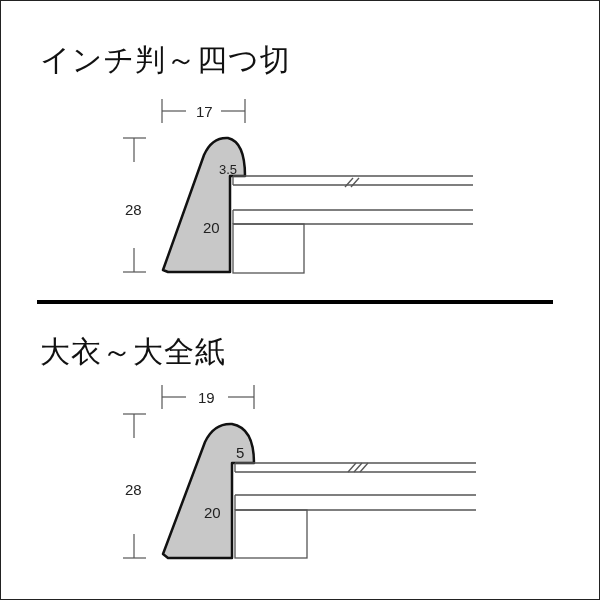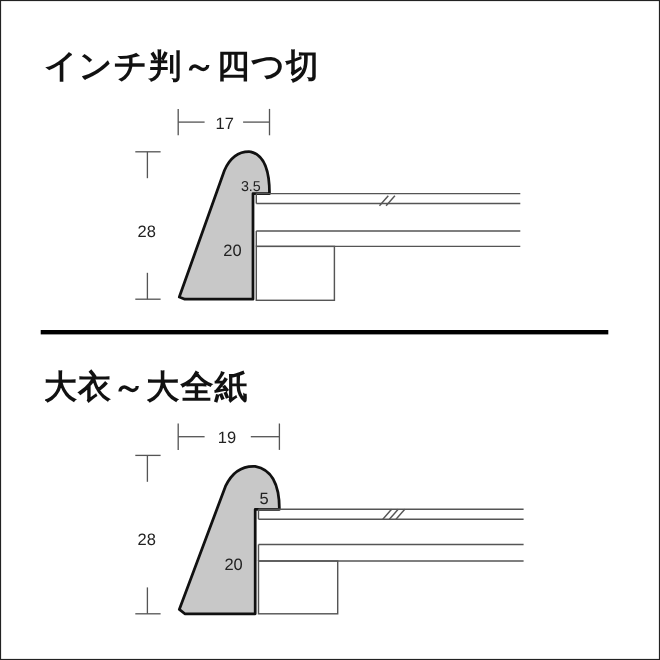--- a/index.html
+++ b/index.html
@@ -1,18 +1,18 @@
 <!DOCTYPE html>
 <html><head>
   <meta charset="utf-8">
   <style>
     html, body { margin: 0; padding: 0; background: #ffffff; }
     body { width: 600px; height: 600px; position: relative; overflow: hidden; font-family: "DejaVu Sans", sans-serif; }
     .frame { position: absolute; left: 0; top: 0; width: 598px; height: 598px; border: 1px solid #222; box-sizing: content-box; }
-    .section-title { position: absolute; left: 40px; font-size: 30px; color: #111; letter-spacing: 1px; font-family: "DejaVu Sans", sans-serif; font-weight: bold; }
+    .section-title { position: absolute; left: 40px; font-size: 30px; color: #111; letter-spacing: 1px; font-family: "DejaVu Sans", sans-serif; }
     .divider { position: absolute; left: 37px; top: 300px; width: 516px; height: 4px; background: #000; }
     svg { position: absolute; left: 0; width: 600px; }
     .dim-text { font-family: "Liberation Sans", sans-serif; font-size: 15px; fill: #222; }
   </style>
 </head>
 <body>
 
 <div class="frame"></div>
 
 <div class="section-title" style="top:40px;">インチ判～四つ切</div>

